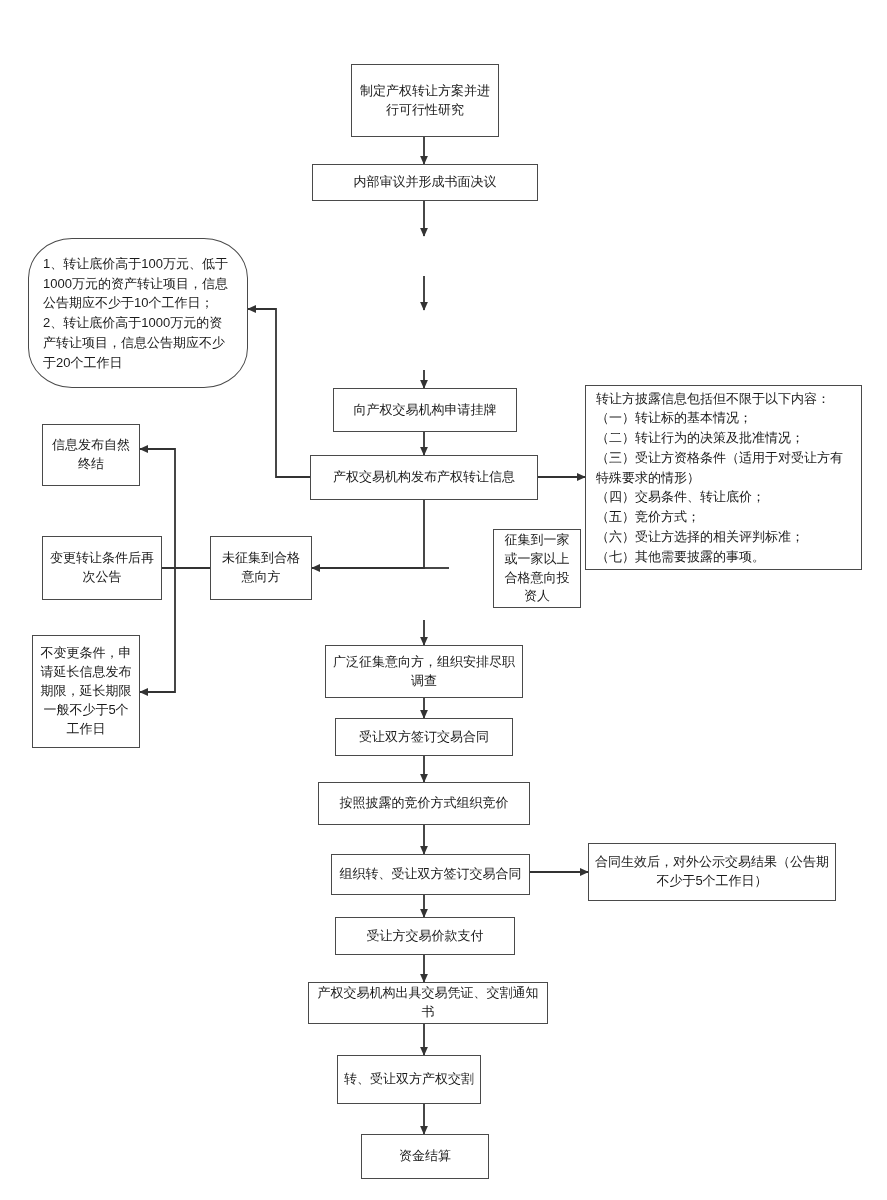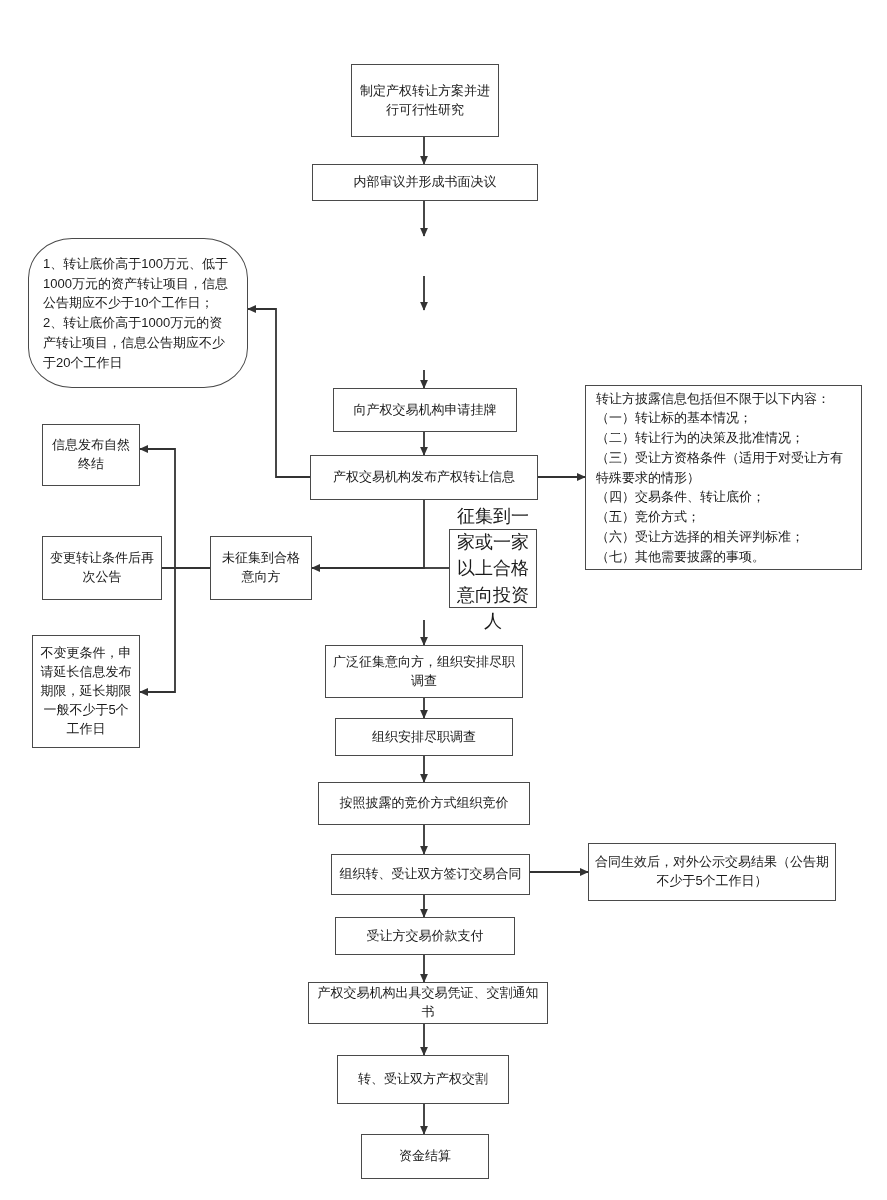--- a/index.html
+++ b/index.html
@@ -51,21 +51,22 @@
     font-size: 13px;
     line-height: 1.52;
     padding: 6px 10px;
   }
   .node.note-left {
     justify-content: flex-start;
     text-align: left;
     padding: 6px 14px;
   }
   .node.small {
-    font-size: 18px;
+    font-size: 13px;
+    margin-left: 44px;
   }
 </style>
 </head>
 <body>
 
 <div id="canvas">
 
   <svg id="edges" viewBox="0 0 887 1200" width="887" height="1200">
     <defs>
       <marker id="ah" markerWidth="10" markerHeight="10" refX="8.2" refY="4" orient="auto" markerUnits="userSpaceOnUse">
@@ -126,40 +127,40 @@
 
   <div class="node small" style="left:449px; top:529px; width:88px; height:79px;">
     <span>征集到一家或一家以上合格意向投资人</span>
   </div>
 
   <div class="node" style="left:325px; top:645px; width:198px; height:53px;">
     <span>广泛征集意向方，组织安排尽职调查</span>
   </div>
 
   <div class="node" style="left:335px; top:718px; width:178px; height:38px;">
-    <span>组织安排尽职调查</span>
+    <span>受让双方签订交易合同</span>
   </div>
 
   <div class="node" style="left:318px; top:782px; width:212px; height:43px;">
     <span>按照披露的竞价方式组织竞价</span>
   </div>
 
   <div class="node" style="left:331px; top:854px; width:199px; height:41px;">
     <span>组织转、受让双方签订交易合同</span>
   </div>
 
   <div class="node" style="left:335px; top:917px; width:180px; height:38px;">
     <span>受让方交易价款支付</span>
   </div>
 
   <div class="node" style="left:308px; top:982px; width:240px; height:42px;">
     <span>产权交易机构出具交易凭证、交割通知书</span>
   </div>
 
-  <div class="node" style="left:337px; top:1055px; width:172px; height:49px;">
+  <div class="node" style="left:337px; top:1055px; width:144px; height:49px;">
     <span>转、受让双方产权交割</span>
   </div>
 
   <div class="node" style="left:361px; top:1134px; width:128px; height:45px;">
     <span>资金结算</span>
   </div>
 
   <div class="node rounded note note-left" style="left:28px; top:238px; width:220px; height:150px;">
     <span>1、转让底价高于100万元、低于1000万元的资产转让项目，信息公告期应不少于10个工作日；
 2、转让底价高于1000万元的资产转让项目，信息公告期应不少于20个工作日</span>

